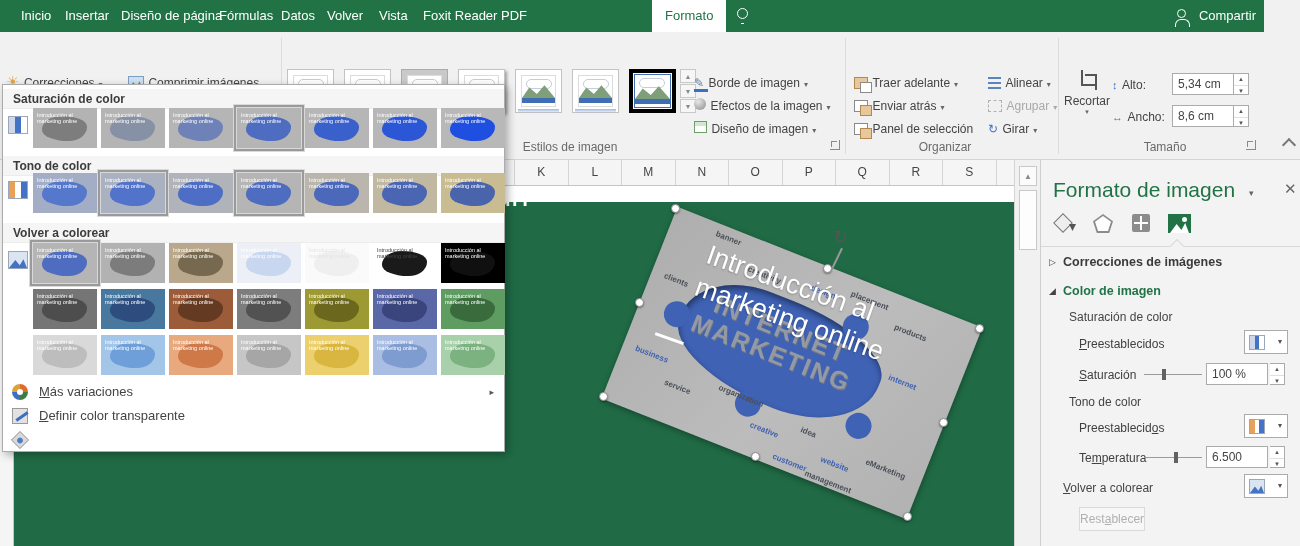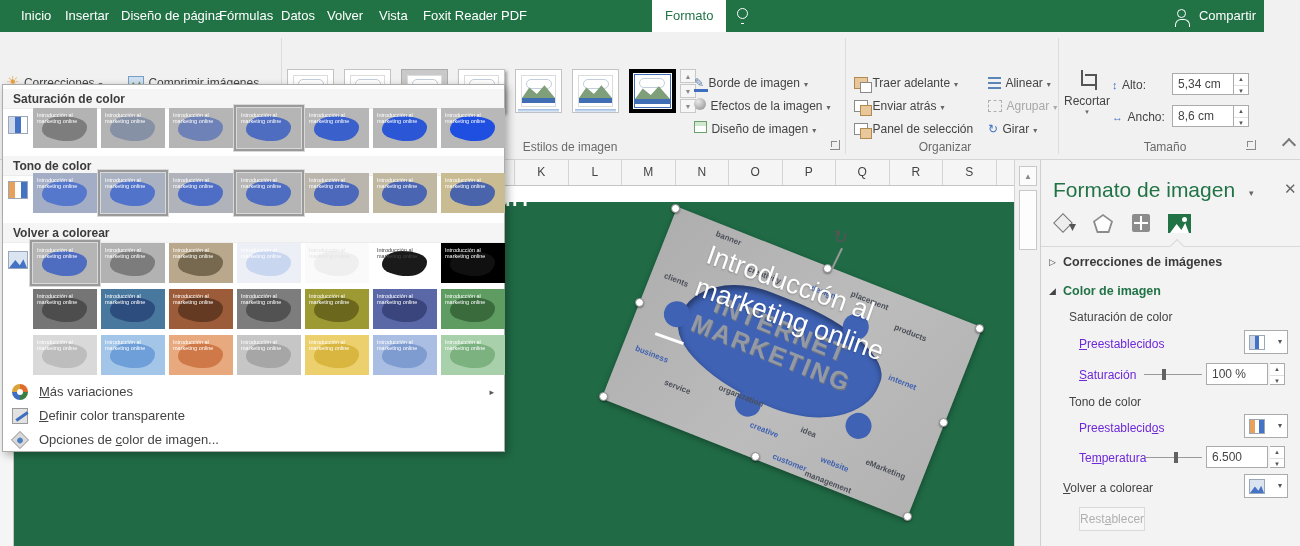--- a/index.html
+++ b/index.html
@@ -110,21 +110,21 @@
   #szbox::after { content:""; position:absolute; left:2px; top:8px; width:14px; height:2px; background:#fff; }
   #imgic { position:absolute; left:1px; top:2px; width:23px; height:19px; background:#217346; overflow:hidden; }
   #imgic::after { content:""; position:absolute; left:2px; bottom:0; width:19px; height:10px; background:#fff; clip-path:polygon(0 100%,35% 10%,60% 70%,80% 0,100% 100%); }
   #imgic::before { content:""; position:absolute; right:4px; top:3px; width:5px; height:5px; background:#fff; border-radius:50%; }
   #pane-div { position:absolute; left:0; top:86px; width:260px; height:1px; background:#d9d9d9; }
   #pane-caret { position:absolute; left:131px; top:81px; width:10px; height:10px; background:#f3f3f3; border-left:1px solid #d9d9d9; border-top:1px solid #d9d9d9; transform:rotate(45deg); }
   .p-exp { position:absolute; font-size:9px; color:#444; }
   .p-head { position:absolute; left:22px; font-size:12.5px; font-weight:bold; color:#3b3b3b; }
   .p-head.green { color:#217346; }
   .p-sub { position:absolute; left:28px; font-size:12px; color:#444; }
-  .p-lbl { position:absolute; left:38px; font-size:12px; color:#6d28d9; }
+  .p-lbl { position:absolute; left:38px; font-size:12px; color:#404040; }
   .dd-btn { position:absolute; left:203px; width:44px; height:24px; background:#fff; border:1px solid #ababab; }
   .dd-btn .ic { position:absolute; left:4px; top:4px; width:16px; height:15px; border:1px solid #9aa7b8; }
   .dd-btn::after { content:"▾"; position:absolute; right:5px; top:6px; font-size:8px; color:#555; }
   .slider { position:absolute; width:58px; height:1px; background:#9a9a9a; }
   .sl-thumb { position:absolute; top:-5px; width:4px; height:11px; background:#616161; }
   .valbox { position:absolute; left:165px; width:62px; height:22px; background:#fff; border:1px solid #ababab; font-size:12px; color:#444; padding:0 5px; font-family:"Liberation Sans",sans-serif; }
   .spin { position:absolute; left:229px; width:15px; height:22px; border:1px solid #ababab; border-left:none; background:#fff; }
   .spin span { position:absolute; left:0; width:100%; text-align:center; font-size:6px; color:#555; height:11px; line-height:11px; }
   .spin .dn { top:11px; border-top:1px solid #e0e0e0; }
   #reset-btn { position:absolute; left:38px; top:347px; width:66px; height:24px; background:#f7f7f7; border:1px solid #d9d9d9; color:#b0b0b0; font-size:12px; text-align:center; line-height:22px; }
@@ -491,21 +491,20 @@
         <div class="mi-ic" id="ic-wheel"></div>
         <div class="txt"><span></span><span class="u">M</span><span>ás variaciones</span></div>
         <div class="sub-arrow">▸</div>
       </div>
       <div class="mitem" style="top: 320px;">
         <div class="mi-ic" id="ic-pen"></div>
         <div class="txt"><span></span><span class="u">D</span><span>efinir color transparente</span></div>
       </div>
       <div class="mitem" style="top: 344px;">
         <div class="mi-ic" id="ic-bucket"></div>
-        <div class="txt"><span>Opciones de </span><span class="u">c</span><span>olor de imagen...</span></div>
       </div>
     </div>
 
   <div id="pane">
     <div id="pane-title">Formato de imagen</div>
     <div id="pane-dd">▾</div>
     <div id="pane-close">✕</div>
 
     <div class="pt-ic" id="ic-bucket2">
         <div style="position:absolute;left:3px;top:4px;width:14px;height:14px;background:#eee;border:1px solid #777;transform:rotate(45deg)"></div>

